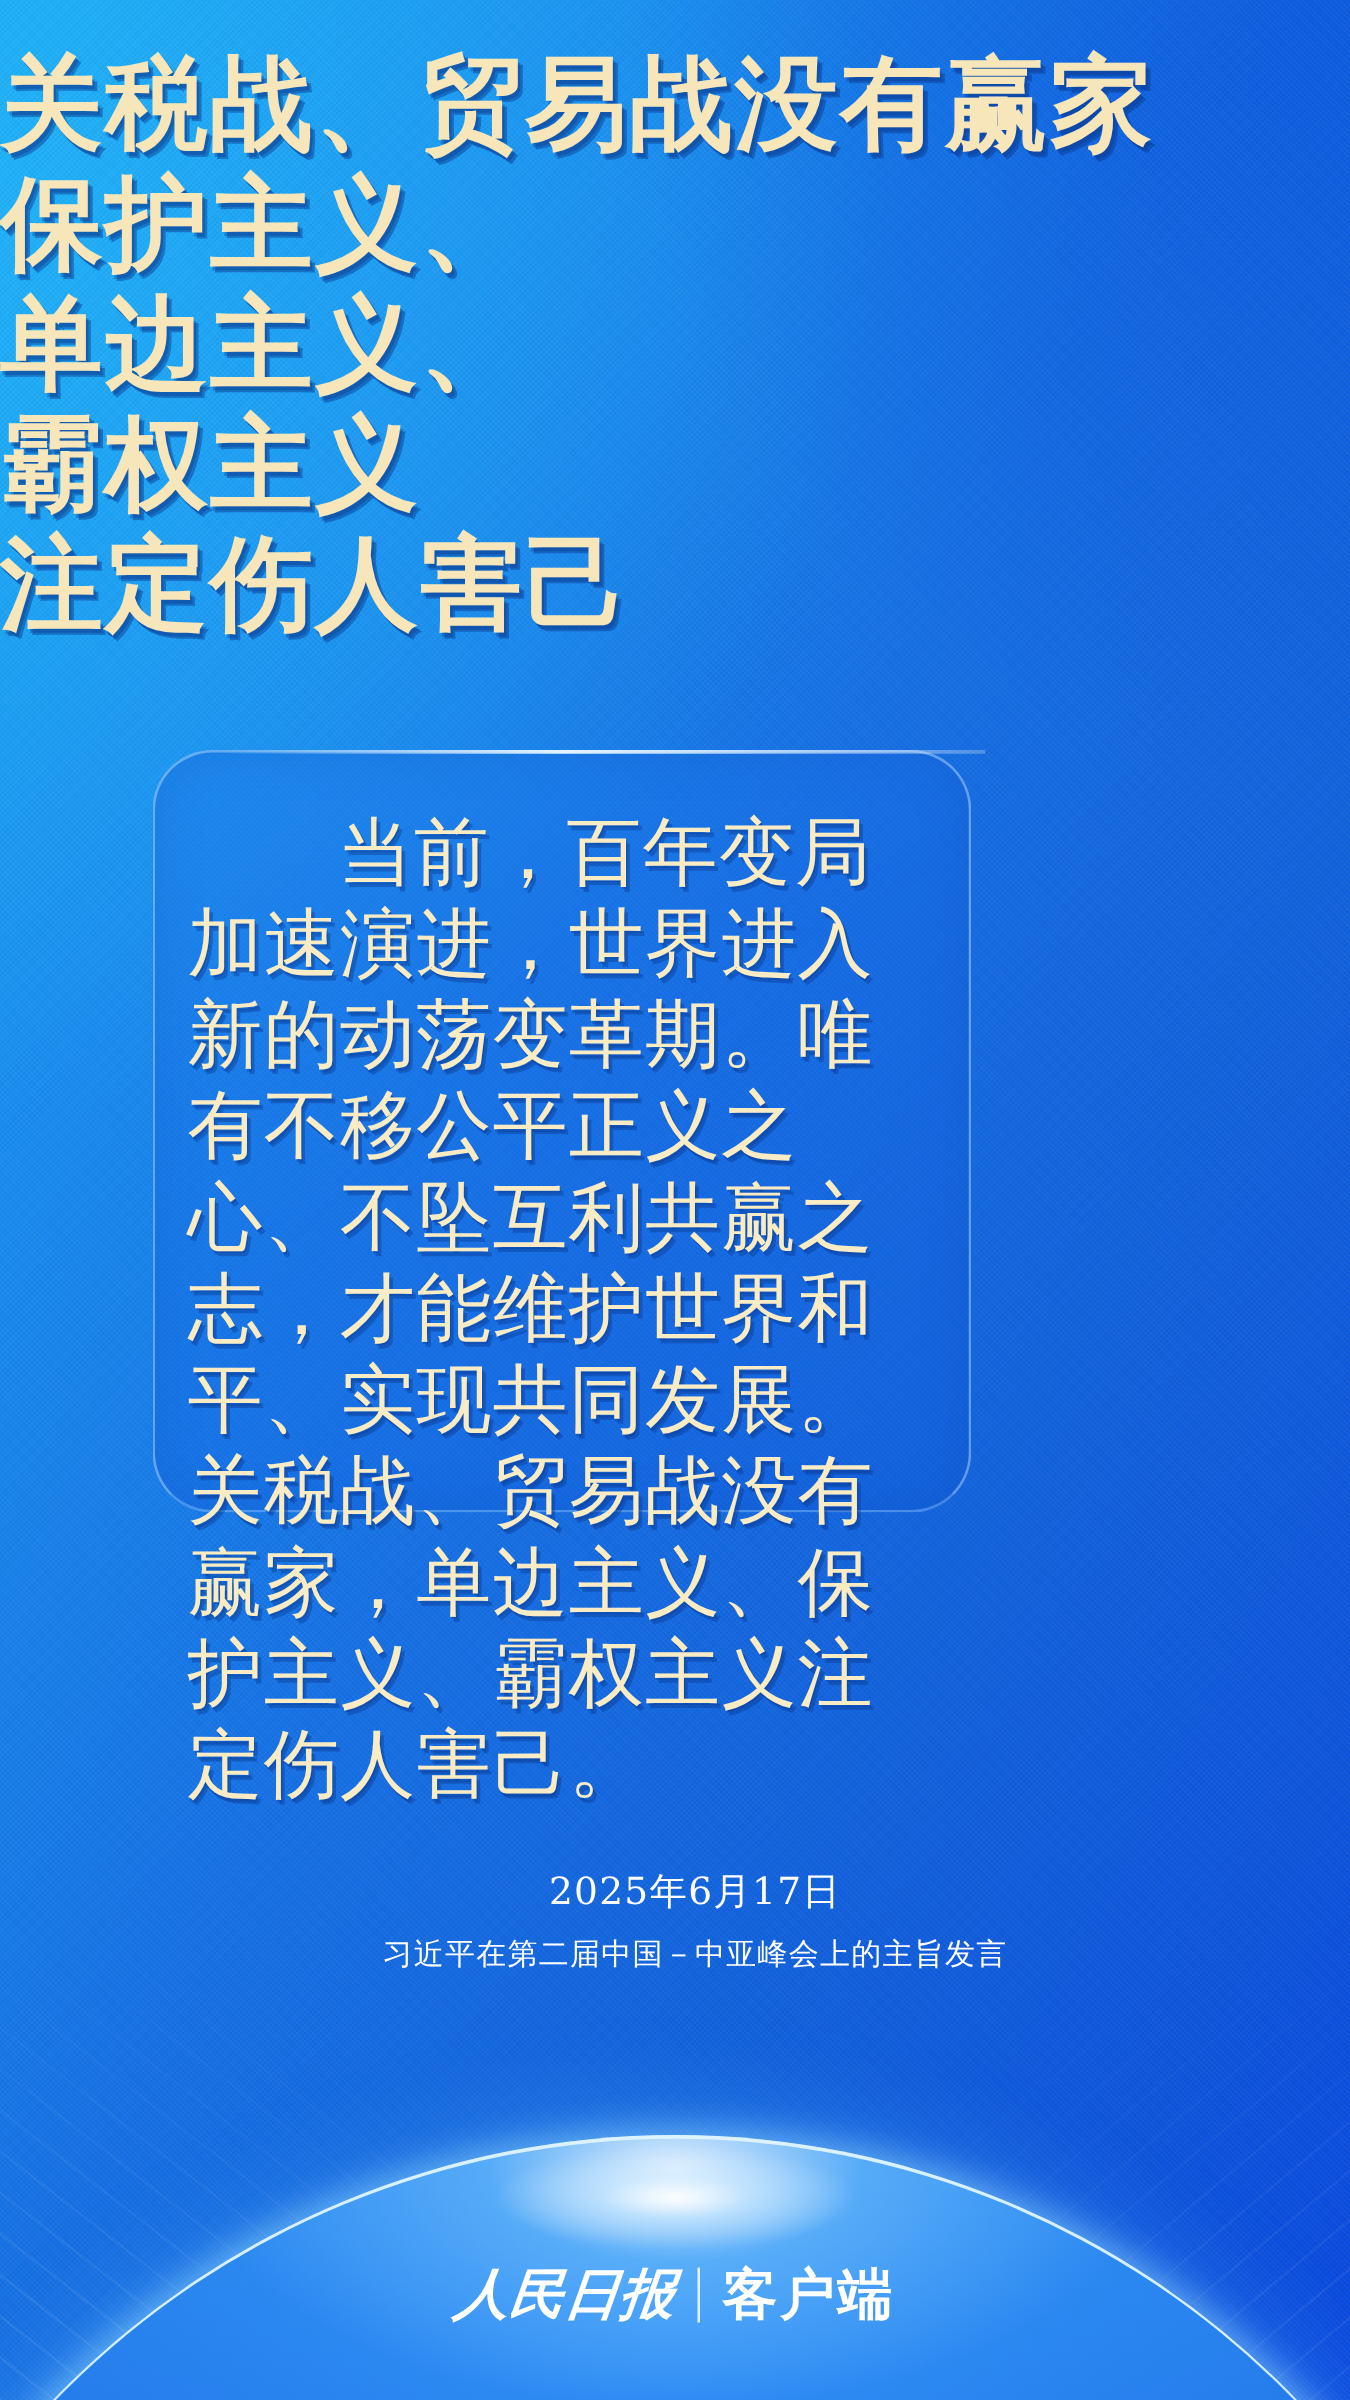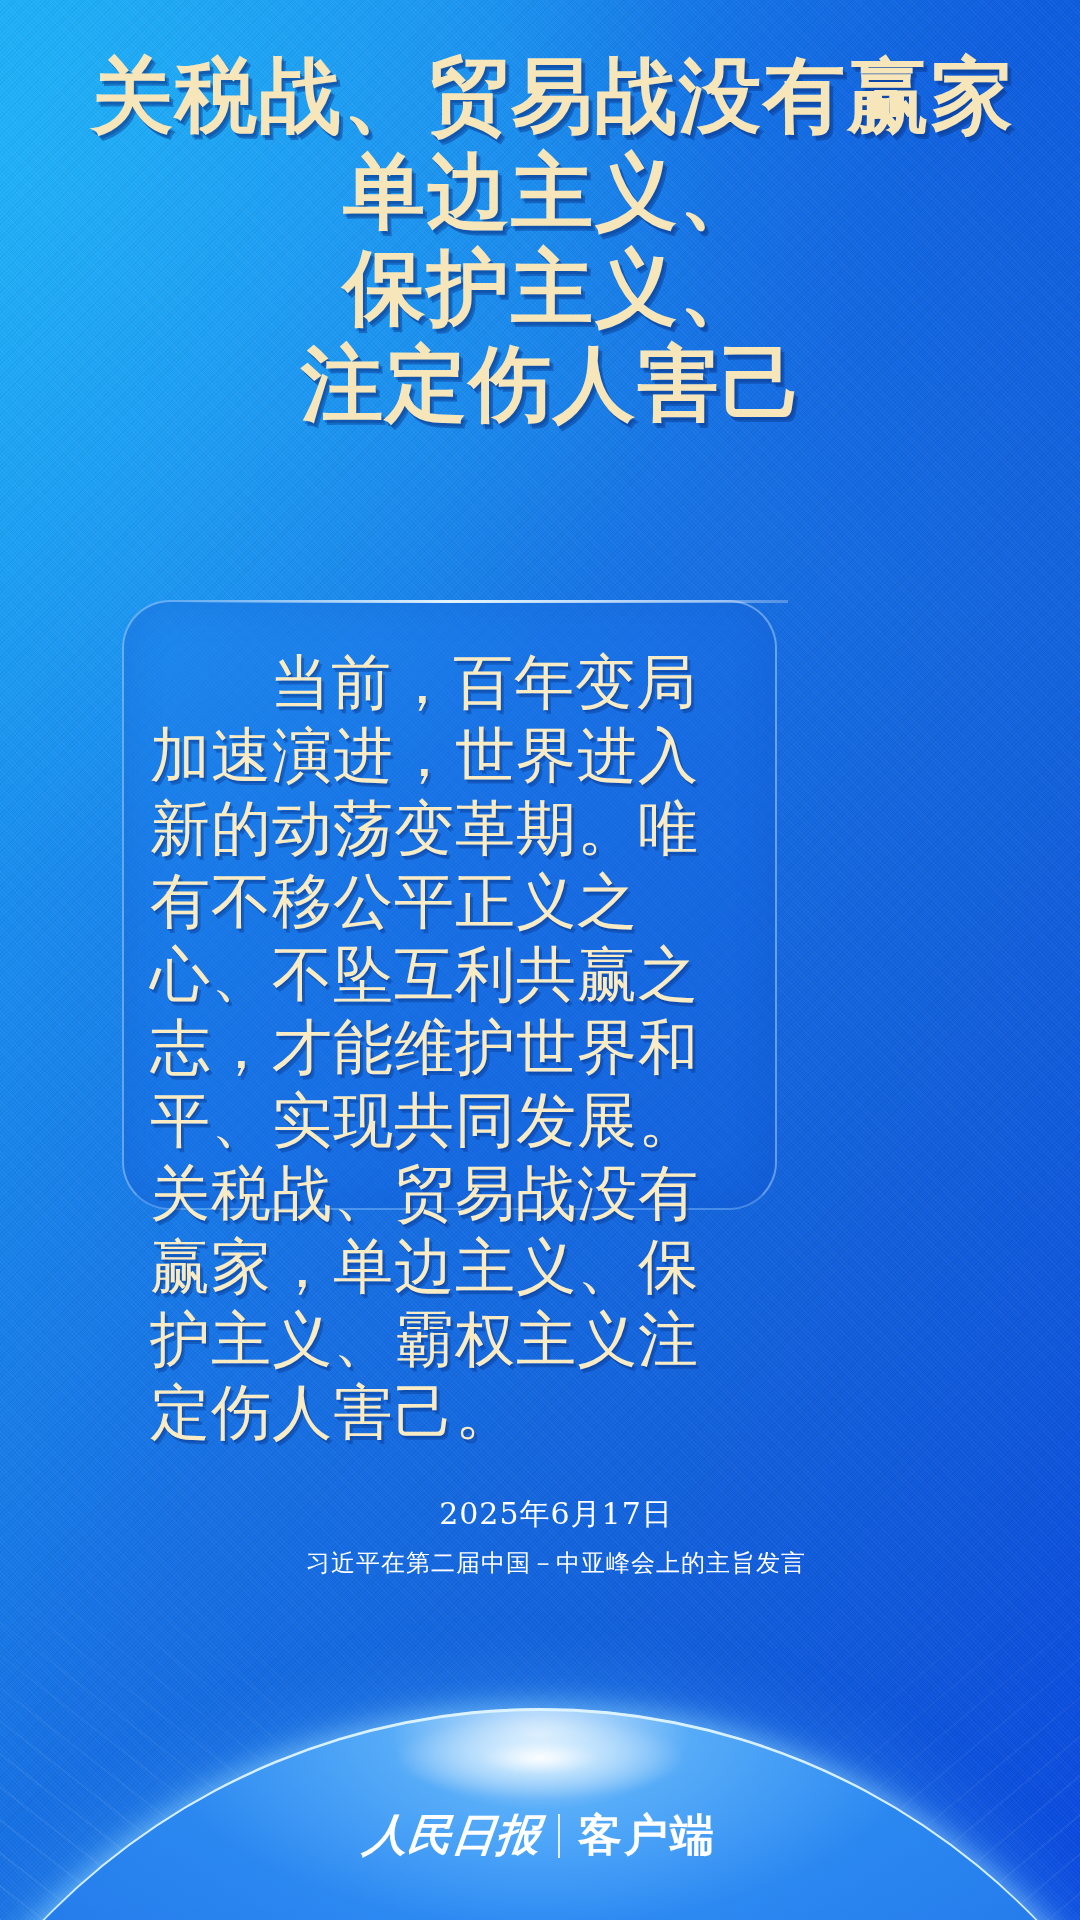--- a/index.html
+++ b/index.html
@@ -85,24 +85,22 @@
   .earth-flare{
     position:absolute; left:50%; top:38px;
     transform:translateX(-50%);
     width:420px; height:120px;
     background:radial-gradient(ellipse 50% 50% at 50% 50%, rgba(255,255,255,.98) 0%, rgba(215,240,255,.55) 28%, rgba(160,215,255,0) 70%);
     filter:blur(2px);
   }
 
   
   .headline{
-    position:absolute; left:0; right:0; top:48px;
+    position:absolute; left:0; right:0; top:36px;
     z-index:6;
-    text-align:center;
-    margin-left:26px;
   }
   .hl-line{
     font-family:"DejaVu Sans","Liberation Sans",sans-serif;
     font-weight:bold;
     color:#f7e6b9;
     letter-spacing:2px;
     white-space:nowrap;
     text-shadow:
       4px 5px 0 rgba(8,55,140,.45),
       2px 3px 0 rgba(10,60,150,.38);
@@ -192,22 +190,23 @@
   <div class="streaks2"></div>
 
   <div class="earth-wrap">
     <div class="earth-body"></div>
     <div class="earth-rim"></div>
     <div class="earth-flare"></div>
   </div>
 
   <div class="headline">
     <div class="hl-line hl-1">关税战、贸易战没有赢家</div>
+    <div class="hl-line hl-3">保护主义、</div>
     <div class="hl-line hl-2">单边主义、</div>
-    <div class="hl-line hl-3">保护主义、</div>
+    <div class="hl-line hl-4">霸权主义</div>
     <div class="hl-line hl-5">注定伤人害己</div>
   </div>
 
   <div class="quote-card"></div>
   <div class="quote-text">当前，百年变局加速演进，世界进入新的动荡变革期。唯有不移公平正义之心、不坠互利共赢之志，才能维护世界和平、实现共同发展。关税战、贸易战没有赢家，单边主义、保护主义、霸权主义注定伤人害己。</div>
 
   <div class="attribution">
     <div class="attr-date">2025年6月17日</div>
     <div class="attr-source">习近平在第二届中国－中亚峰会上的主旨发言</div>
   </div>

